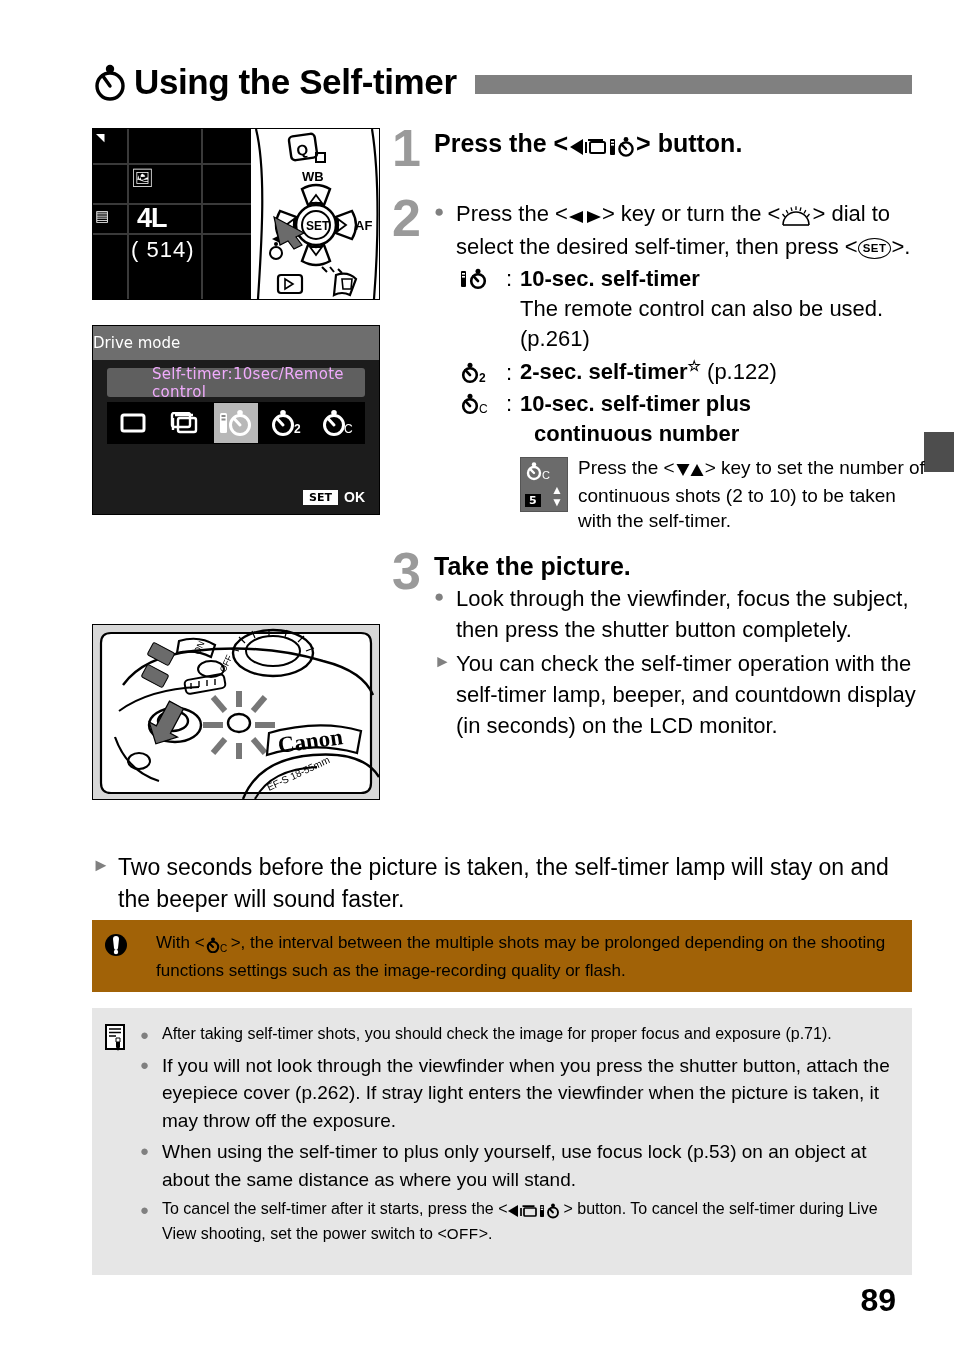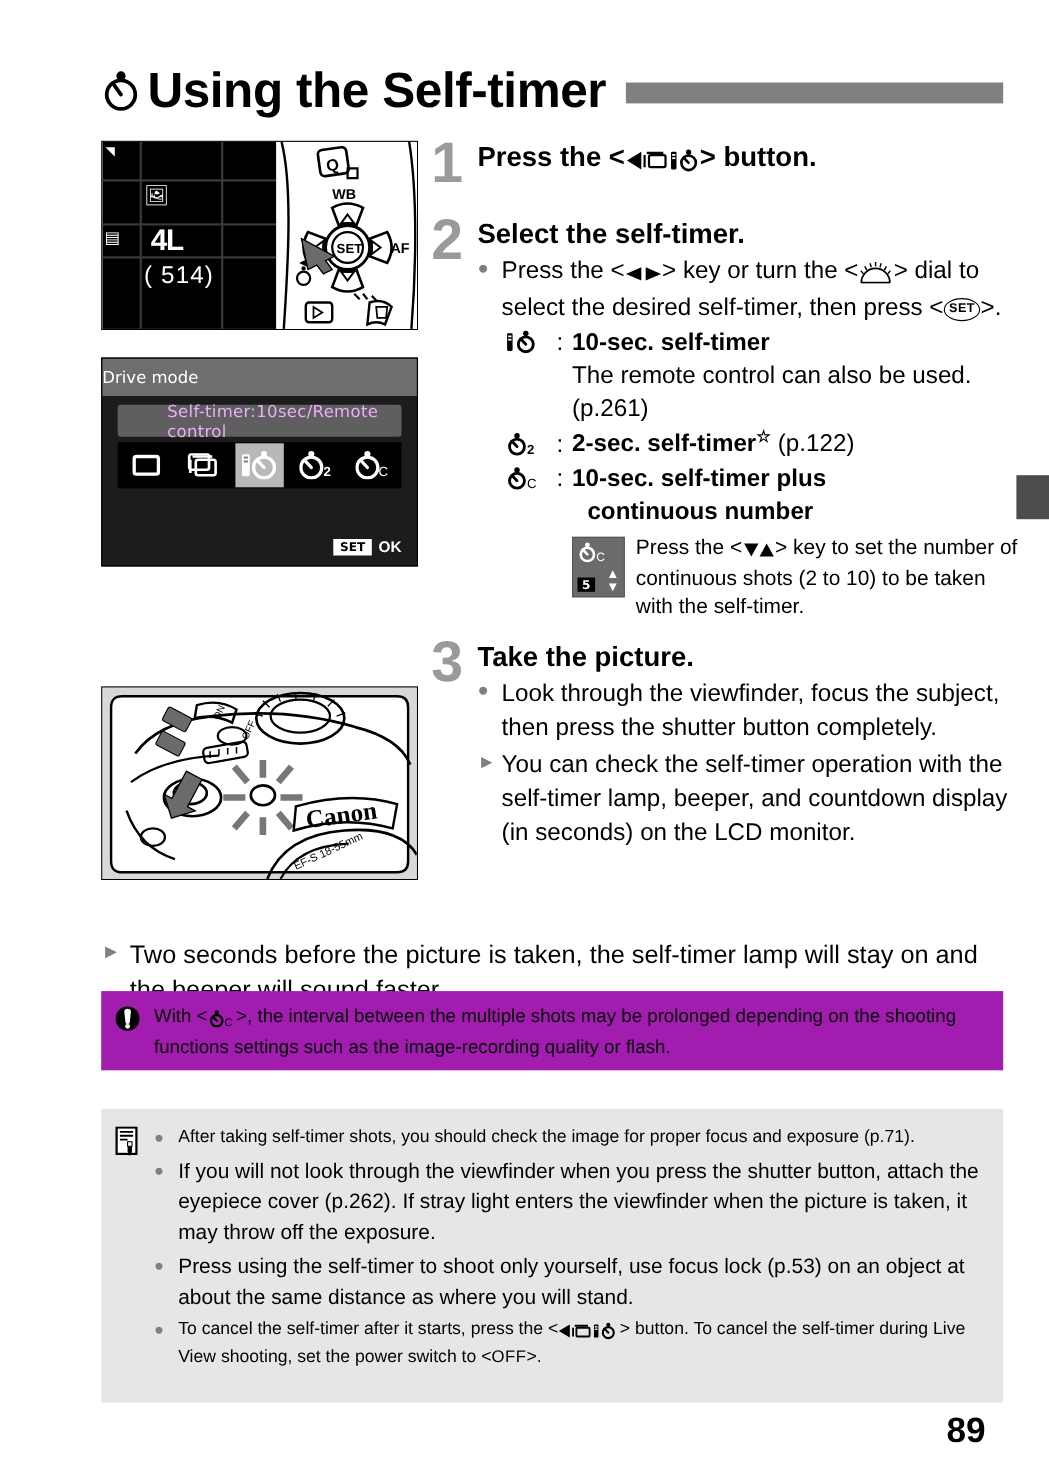--- a/index.html
+++ b/index.html
@@ -14,21 +14,21 @@
   }
 
   
   .title-row{
     position:absolute; left:92px; top:58px; width:820px; height:48px;
     display:flex; align-items:center;
   }
   .title-icon{ font-size:38px; line-height:1; margin-right:6px; display:block; }
   .title-icon svg{ display:block; }
   .title-text{
-    font-size:45px; font-weight:bold; letter-spacing:-0.4px; white-space:nowrap;
+    font-size:35px; font-weight:bold; letter-spacing:-0.4px; white-space:nowrap;
   }
   .title-bar{
     flex:1; height:19px; background:#808080; margin-left:18px; margin-top:4px;
   }
 
   
   .edge-tab{
     position:absolute; right:0; top:432px; width:30px; height:40px; background:#4d4d4d;
   }
 
@@ -123,22 +123,22 @@
 
   
   .wide-tri{
     position:absolute; left:92px; top:852px; width:820px;
     display:flex; font-size:23px; line-height:1.38;
   }
   .wide-tri .t{ flex:0 0 26px; color:#808080; font-size:18px; line-height:1.55; }
 
   
   .caution{
-    position:absolute; left:92px; top:901px; width:820px; height:72px;
-    background:#a21caf; display:flex; padding:10px 0 0 0;
+    position:absolute; left:92px; top:920px; width:820px; height:72px;
+    background:#a16207; display:flex; padding:10px 0 0 0;gap:16px;
   }
   .caution-ico{ flex:0 0 48px; display:flex; justify-content:center; padding-top:2px; }
   .caution-txt{ flex:1; font-size:17px; line-height:1.5; padding-right:18px; }
 
   
   .notes{
     position:absolute; left:92px; top:1008px; width:820px; height:267px;
     background:#e6e6e6; display:flex; padding:14px 0 0 0;
   }
   .notes-ico{ flex:0 0 48px; display:flex; justify-content:center; padding-top:2px; }
@@ -361,21 +361,20 @@
           <circle cx="58" cy="3.4" r="2.4" fill="#000"></circle>
           <path d="M58 13 L53.5 8.3" stroke="#000" stroke-width="2.4" stroke-linecap="round"></path>
         </svg></span><span>&gt; button.</span>
       </div>
     </div>
   </div>
 
   <div class="step" style="margin-top:4px;">
     <div class="step-num">2</div>
     <div class="step-body">
-      <div class="step-head">Select the self-timer.</div>
 
       <div class="bullet-li">
         <span class="bullet-dot">●</span>
         <span class="bullet-txt">Press the &lt;<span class="g"><svg width="34" height="14" viewBox="0 0 34 14" style="vertical-align:-1px">
                 <path d="M1 7 l14 -6 0 12 z" fill="#000"></path>
                 <path d="M33 7 l-14 -6 0 12 z" fill="#000"></path>
               </svg></span>&gt; key or turn the &lt;<span class="g"><svg width="32" height="20" viewBox="0 0 32 20" style="vertical-align:-3px">
           <path d="M3 19 a13 13 0 0 1 26 0" fill="none" stroke="#000" stroke-width="1.6"></path>
           <path d="M3 19 h26" stroke="#000" stroke-width="1.6"></path>
           <g stroke="#000" stroke-width="1.3">
@@ -506,21 +505,21 @@
       <span class="note-txt">After taking self-timer shots, you should check the image for proper focus and exposure (p.71).</span>
     </div>
 
     <div class="note-li note-big">
       <span class="note-dot">●</span>
       <span class="note-txt">If you will not look through the viewfinder when you press the shutter button, attach the eyepiece cover (p.262). If stray light enters the viewfinder when the picture is taken, it may throw off the exposure.</span>
     </div>
 
     <div class="note-li note-big">
       <span class="note-dot">●</span>
-      <span class="note-txt">Press using the self-timer to shoot only yourself, use focus lock (p.53) on an object at about the same distance as where you will stand.</span>
+      <span class="note-txt">When using the self-timer to plus only yourself, use focus lock (p.53) on an object at about the same distance as where you will stand.</span>
     </div>
 
     <div class="note-li note-small">
       <span class="note-dot">●</span>
       <span class="note-txt"><span>To cancel the self-timer after it starts, press the &lt;</span><span class="g"><svg width="56" height="16" viewBox="0 0 56 16" style="vertical-align:-3px">
         <path d="M1 8 l10 -6 0 12 z" fill="#000"></path>
         <rect x="17" y="5" width="12" height="8" rx="1" fill="none" stroke="#000" stroke-width="1.7"></rect>
         <path d="M15.5 3.2 h12 M14 5 v8" fill="none" stroke="#000" stroke-width="1.7"></path>
         <rect x="33" y="2" width="4" height="12" rx="0.8" fill="#000"></rect>
         <rect x="33.8" y="3.6" width="2.4" height="1.2" fill="#fff"></rect>

